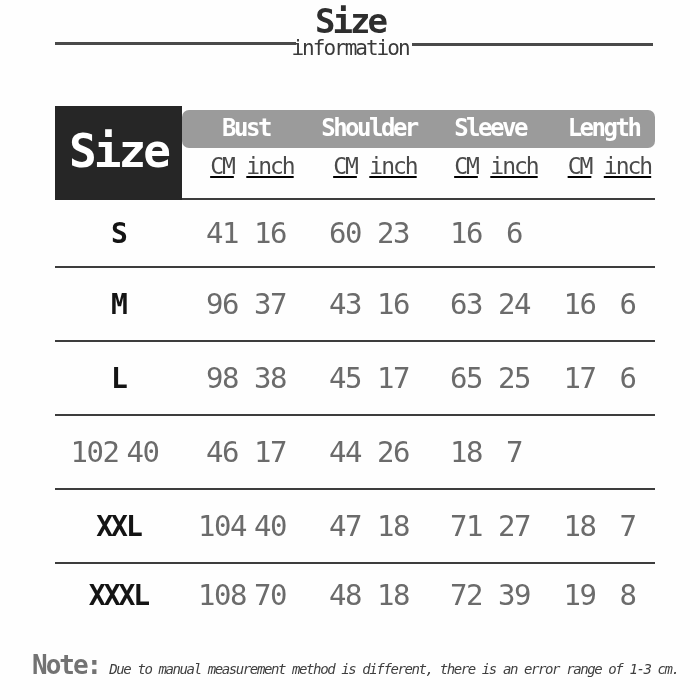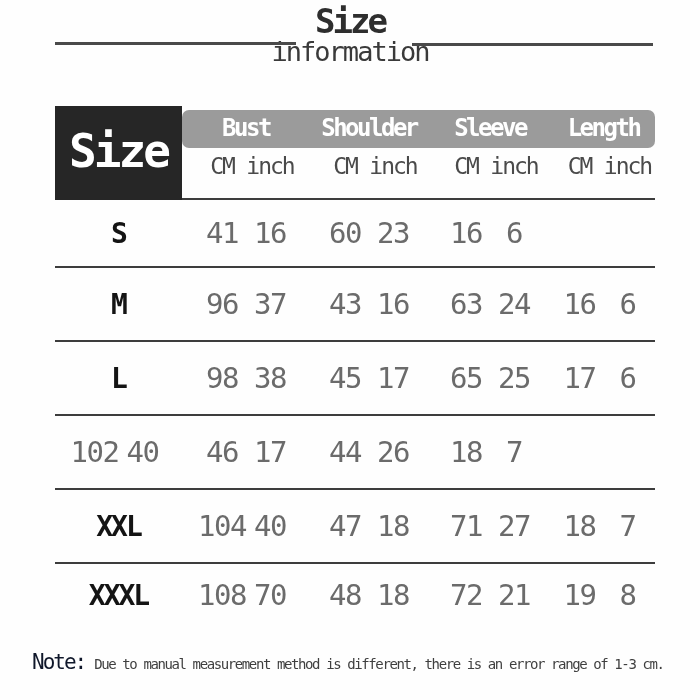--- a/index.html
+++ b/index.html
@@ -31,21 +31,21 @@
     font-size: 34px;
     font-weight: bold;
     letter-spacing: -3px;
     color: #2e2e2e;
   }
   .title-sub {
     position: absolute;
     top: 36px; left: 0;
     width: 700px;
     text-align: center;
-    font-size: 27px;
+    font-size: 21px;
     letter-spacing: -2px;
     color: #3a3a3a;
   }
   .rule { position: absolute; height: 3px; background: #4a4a4a; }
   .rule-left  { left: 55px;  top: 42px; width: 241px; }
   .rule-right { left: 412px; top: 43px; width: 241px; }
 
   
   .size-table {
     position: absolute;
@@ -85,20 +85,21 @@
     font-weight: bold;
     letter-spacing: -2.5px;
     text-align: center;
     line-height: 37px;
   }
   .units-row {
     height: 36px;
     display: grid;
     grid-template-columns: 128px 118px 124px 103px;
     align-items: center;
+    text-decoration: underline;
   }
   .group {
     display: flex;
     justify-content: center;
   }
   .cellval {
     width: 48px;
     text-align: center;
   }
   .unit {
@@ -132,29 +133,30 @@
   .note {
     position: absolute;
     top: 650px; left: 32px;
     width: 660px;
     display: flex;
     align-items: baseline;
     gap: 9px;
     white-space: nowrap;
   }
   .note-label {
-    font-size: 21px;
-    font-weight: normal;
+    font-size: 26px;
+    font-weight: bold;
     letter-spacing: -2px;
-    color: #0f172a;
+    color: #737373;
   }
   .note-text {
     font-size: 14px;
     letter-spacing: -1.4px;
     color: var(--c-note-text);
+    font-style: italic;
   }
 </style>
 </head>
 <body>
 
 <div class="canvas">
 
   <div class="title-main">Size</div>
   <div class="title-sub">information</div>
   <div class="rule rule-left"></div>
@@ -291,21 +293,21 @@
     <div class="group">
       <span class="cellval num">108</span>
       <span class="cellval num">70</span>
     </div>
     <div class="group">
       <span class="cellval num">48</span>
       <span class="cellval num">18</span>
     </div>
     <div class="group">
       <span class="cellval num">72</span>
-      <span class="cellval num">21</span>
+      <span class="cellval num">39</span>
     </div>
     <div class="group">
       <span class="cellval num">19</span>
       <span class="cellval num">8</span>
     </div>
   </div>
 </div>
   </section>
 
   <footer class="note">

